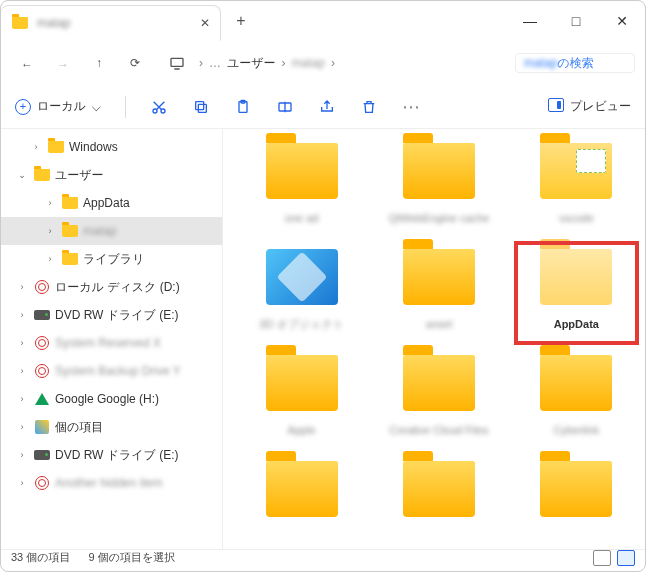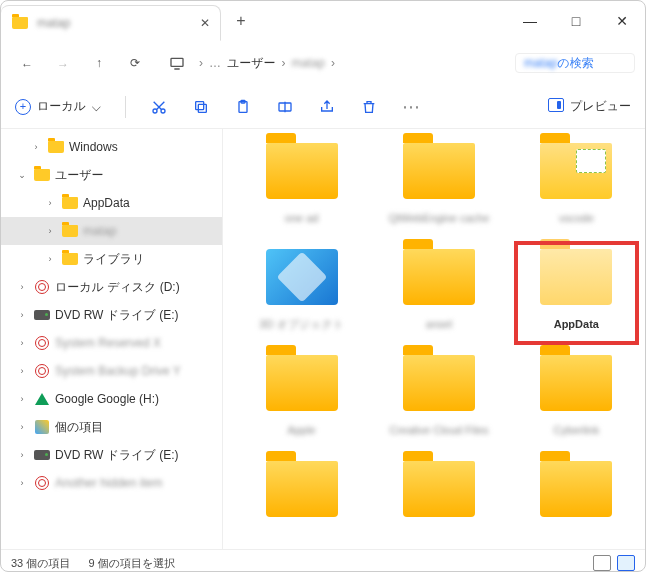--- a/index.html
+++ b/index.html
@@ -60,21 +60,21 @@
 .fbig.light { background: linear-gradient(#ffe9a8,#ffd76b); }
 .fbig.light::before { background: #ffcf66; }
 .fbig.special { background: linear-gradient(#ffe082,#ffca28); }
 .fbig.special::after { content: ""; position: absolute; top: 6px; right: 6px; width: 28px; height: 22px; background: #fff; border: 1px dashed #8bc34a; border-radius: 2px; }
 .cube { width: 72px; height: 56px; background: linear-gradient(135deg,#4fc3f7,#1976d2); border-radius: 4px; position: relative; }
 .cube::after { content: ""; position: absolute; top: 10px; left: 18px; width: 36px; height: 36px; background: rgba(255,255,255,0.6); transform: rotate(45deg); border-radius: 4px; }
 .ilabel { font-size: 11px; text-align: center; color: #333; min-height: 26px; display: flex; align-items: center; }
 .ilabel.blur { filter: blur(2.5px); color: #888; }
 .highlight { position: absolute; border: 4px solid #e53935; pointer-events: none; }
 
-.status { height: 22px; border-top: 1px solid #eee; display: flex; align-items: flex-end; padding: 0 10px; gap: 18px; font-size: 11px; color: #444; }
+.status { height: 22px; border-top: 1px solid #eee; display: flex; align-items: flex-start; padding: 0 10px; gap: 18px; font-size: 11px; color: #444; }
 .status .sright { margin-left: auto; display: flex; gap: 6px; }
 .vbtn { width: 18px; height: 16px; border: 1px solid #888; border-radius: 2px; cursor: pointer; }
 .vbtn.active { border-color: #2563eb; background: #e3f2fd; }
 
 svg { width: 16px; height: 16px; }
 </style>
 </head>
 <body>
 
 <div class="titlebar">

